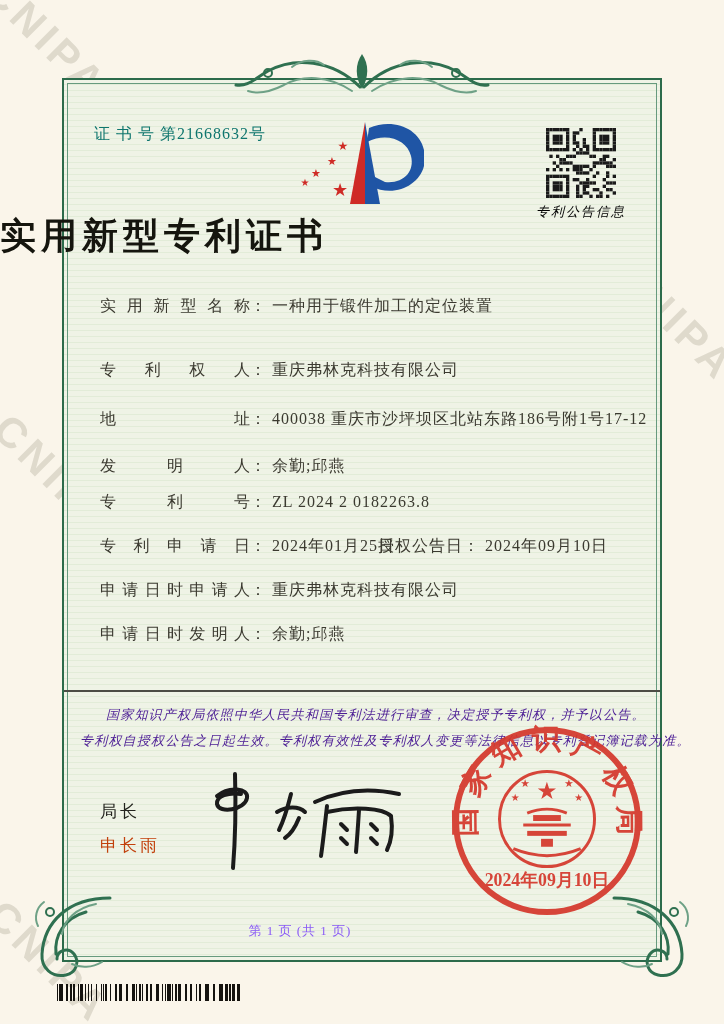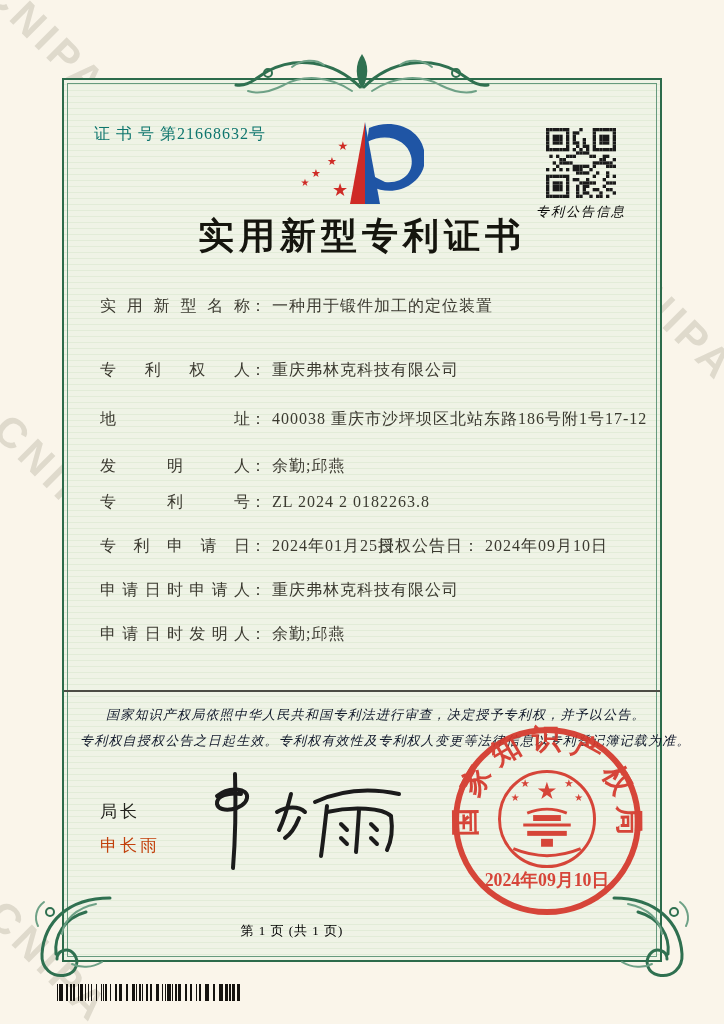--- a/index.html
+++ b/index.html
@@ -25,46 +25,46 @@
     position:absolute; left:3px; top:3px; right:3px; bottom:3px;
     border:1px solid #669a7e;
   }
   .ornament { position:absolute; pointer-events:none; }
   
   .cert-no { position:absolute; left:94px; top:124px; font-size:16px; color:#0f766e; letter-spacing:1px; }
   .logo { position:absolute; left:285px; top:116px; width:160px; height:92px; }
   .qr-box { position:absolute; left:546px; top:128px; width:70px; height:70px; }
   .qr-label { position:absolute; left:521px; top:203px; width:120px; text-align:center;
     font-size:13px; font-style:italic; color:#000000; letter-spacing:2px; }
-  .title { position:absolute; left:0; top:212px; width:724px; text-align:center;
+  .title { position:absolute; left:0; top:212px; width:724px; 
     font-size:36px; font-weight:700; color:#15150e; letter-spacing:5px; }
   
   .row { position:absolute; left:100px; width:560px; font-size:16px; color:#3b3a30; }
   .flabel { display:inline-block; width:150px; text-align:justify; text-align-last:justify;
     vertical-align:bottom; }
   .colon { display:inline-block; }
   .fvalue { letter-spacing:1px; margin-left:6px; }
   .rcol { position:absolute; left:278px; top:0; white-space:nowrap; }
   .rlabel { letter-spacing:1px; }
   
   .divider { position:absolute; left:64px; top:690px; width:596px; height:2px; background:#4c4c45; }
   .notice { position:absolute; left:80px; top:702px; width:568px; font-size:13px;
-    font-style:italic; color:#0f172a; letter-spacing:1.2px; line-height:26px; white-space:nowrap; }
+    font-style:italic; color:#4c1d95; letter-spacing:1.2px; line-height:26px; white-space:nowrap; }
   .notice .l1 { text-indent:26px; }
   
   .sig-title { position:absolute; left:100px; top:800px; font:500 17px "Liberation Sans","DejaVu Sans",sans-serif;
     color:#23231e; letter-spacing:3px; }
   .sig-name  { position:absolute; left:100px; top:834px; font:500 17px "Liberation Sans","DejaVu Sans",sans-serif;
     color:#c2410c; letter-spacing:3px; }
   .sig-hand { position:absolute; left:195px; top:768px; }
   
   .seal { position:absolute; left:448px; top:722px; opacity:.93; }
   
-  .page-num { position:absolute; left:4px; top:922px; width:576px; text-align:center;
-    font-size:13px; color:#000000; letter-spacing:1px; }
+  .page-num { position:absolute; left:12px; top:922px; width:576px; text-align:center;
+    font-size:13px; color:#8b5cf6; letter-spacing:1px; }
   .barcode { position:absolute; left:57px; top:984px; }
 </style>
 </head>
 <body>
 
 <div id="page">
 
   <div class="wm" style="left:-30px; top:14px;">CNIPA</div>
   <div class="wm faint" style="left:230px; top:118px;">CNIPA</div>
   <div class="wm" style="left:598px; top:296px;">CNIPA</div>

